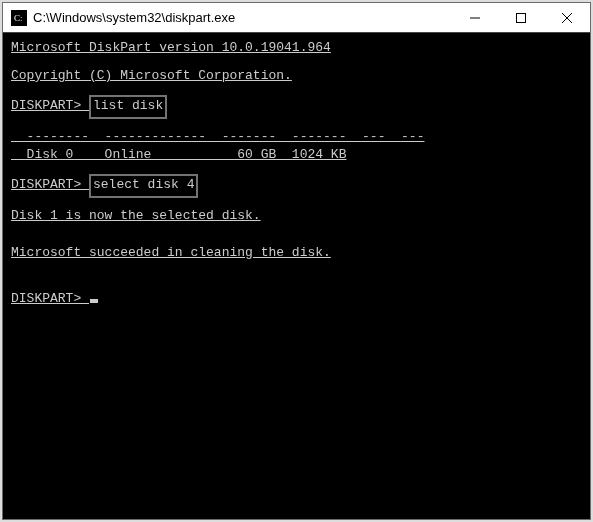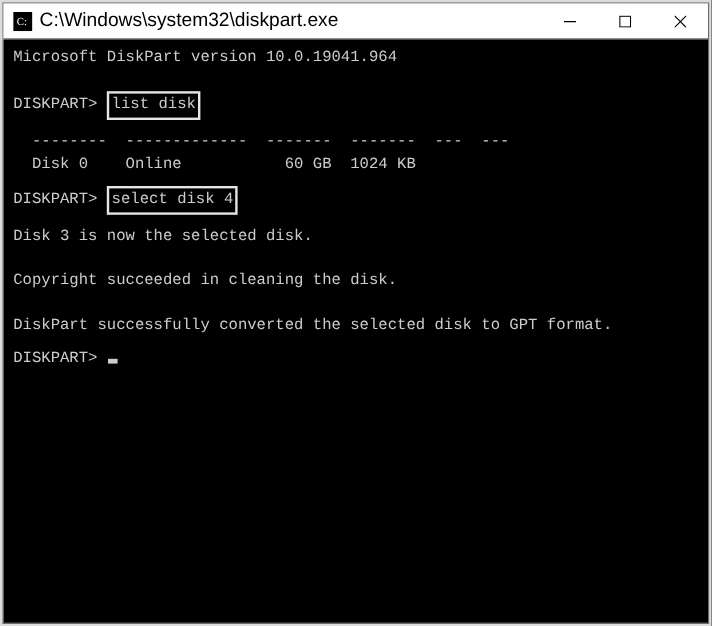--- a/index.html
+++ b/index.html
@@ -27,21 +27,21 @@
       border-bottom: 1px solid #444;
     }
     .titlebar .app-icon {
       width: 16px;
       height: 16px;
       margin-left: 8px;
       margin-right: 6px;
     }
     .titlebar .title {
       flex: 1;
-      font-size: 16px;
+      font-size: 13px;
       color: #000;
     }
     .win-controls {
       display: flex;
       height: 100%;
     }
     .win-btn {
       width: 46px;
       height: 100%;
       display: flex;
@@ -53,24 +53,24 @@
       flex: 1;
       background: #000;
       color: #ccc;
       font-family: Consolas, "Courier New", monospace;
       font-size: 13px;
       padding: 6px 8px;
       overflow: hidden;
       line-height: 1.45;
       position: relative;
     }
-    .line { white-space: pre; }
+    .line { white-space: pre; text-decoration: underline; }
     .spacer { height: 9px; }
     .hl {
-      border: 2px solid #e5e5e5;
+      border: 2px solid #737373;
       padding: 0 2px 1px 2px;
       display: inline-block;
     }
     .cursor {
       display: inline-block;
       width: 8px;
       height: 4px;
       background: #ccc;
       vertical-align: baseline;
       margin-left: 1px;
@@ -104,37 +104,37 @@
         <svg width="10" height="10" viewBox="0 0 10 10">
             <path d="M0 0 L10 10 M10 0 L0 10" stroke="#000" stroke-width="1"></path>
           </svg>
       </div>
     </div>
   </div>
 
   <div class="terminal">
     <div class="line">Microsoft DiskPart version 10.0.19041.964</div>
     <div class="spacer"></div>
+    <div class="line">Copyright (C) Microsoft Corporation.</div>
     <div class="spacer"></div>
 
     <div class="line"><span>DISKPART&gt; </span><span class="hl">list disk</span></div>
     <div class="spacer"></div>
 
     <div class="line">  --------  -------------  -------  -------  ---  ---</div>
     <div class="line">  Disk 0    Online           60 GB  1024 KB</div>
     <div class="spacer"></div>
 
     <div class="line"><span>DISKPART&gt; </span><span class="hl">select disk 4</span></div>
     <div class="spacer"></div>
-    <div class="line">Disk 3 is now the selected disk.</div>
+    <div class="line">Disk 1 is now the selected disk.</div>
     <div class="spacer"></div>
 
     <div class="spacer"></div>
-    <div class="line">Copyright succeeded in cleaning the disk.</div>
+    <div class="line">Microsoft succeeded in cleaning the disk.</div>
     <div class="spacer"></div>
 
     <div class="spacer"></div>
-    <div class="line">DiskPart successfully converted the selected disk to GPT format.</div>
     <div class="spacer"></div>
 
     <div class="line"><span>DISKPART&gt; </span><span class="cursor"></span></div>
   </div>
 </div>
 
 </body></html>

